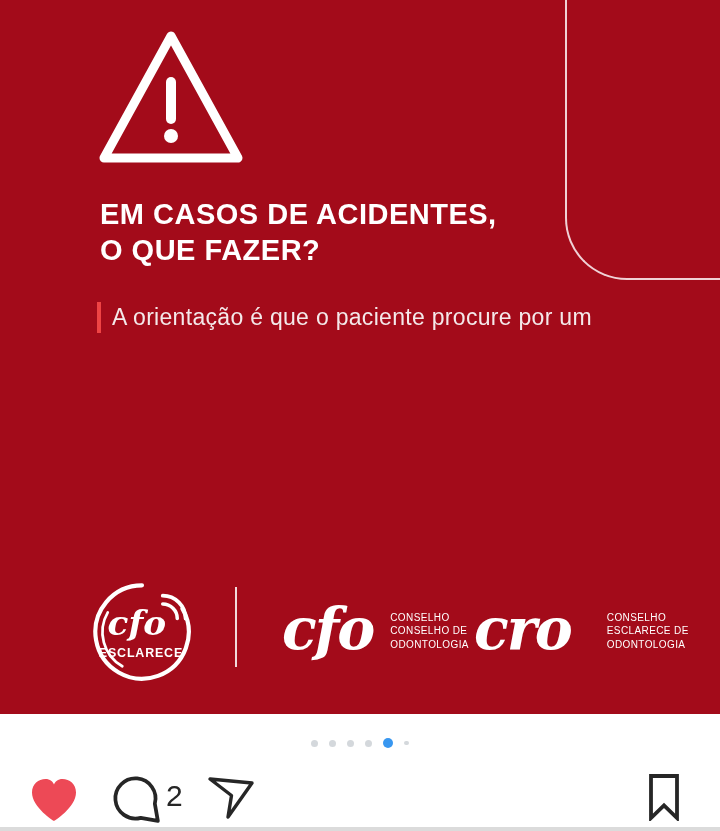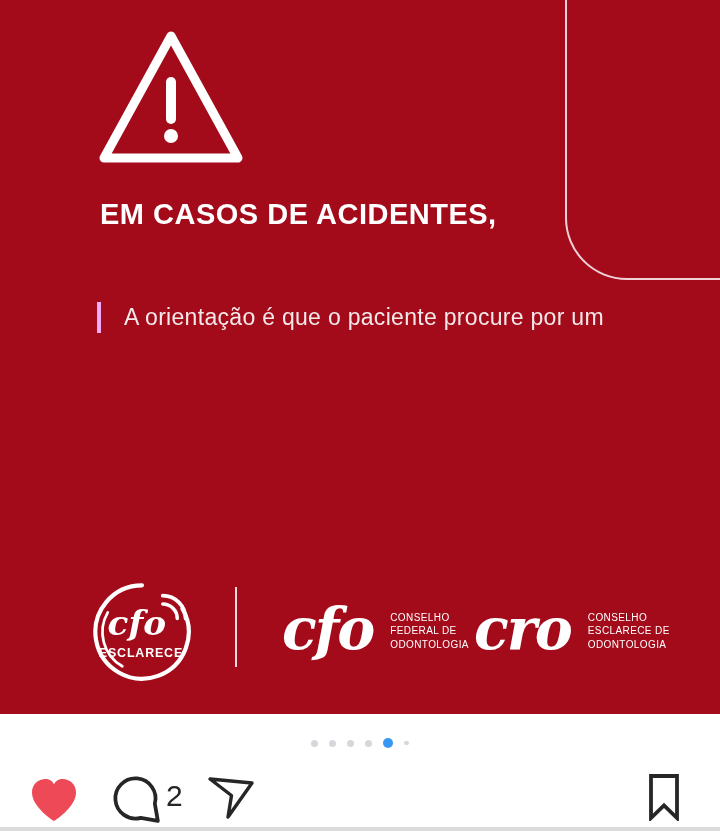--- a/index.html
+++ b/index.html
@@ -31,37 +31,37 @@
   }
   .warning-svg{position:absolute;left:95px;top:27px;}
   .heading{
     position:absolute;left:100px;top:196px;
     color:#ffffff;font-size:29px;font-weight:bold;
     line-height:36px;letter-spacing:.5px;
   }
   .heading span{display:block;}
   .quote{
     position:absolute;left:97px;top:302px;
-    border-left:4px solid #f0abfc;padding-left:23px;
+    border-left:4px solid #ef4444;padding-left:11px;
   }
   .quote span{
     display:block;color:var(--body-text);
     font-size:23px;line-height:31px;letter-spacing:.3px;font-weight:400;
   }
   
   .esclarece-svg{position:absolute;left:90px;top:575px;}
   .logo-divider{
     position:absolute;left:235px;top:587px;width:2px;height:80px;
     background:rgba(255,255,255,.85);
   }
   .brand-logo{
     position:absolute;top:599px;display:flex;align-items:center;color:#fff;
   }
   .brand-logo.federal{left:282px;}
-  .brand-logo.regional{left:474px;}
+  .brand-logo.regional{left:474px;gap:19px;}
   .brand-script{
     font-family:"DejaVu Serif",serif;font-style:italic;font-weight:bold;
     font-size:57px;line-height:60px;letter-spacing:-2px;
   }
   .brand-lines{margin-left:17px;margin-top:4px;}
   .brand-lines span{
     display:block;font-size:10px;line-height:13.5px;letter-spacing:.4px;
     font-weight:400;
   }
   
@@ -96,20 +96,21 @@
     <div class="corner-line"></div>
 
     <svg class="warning-svg" width="152" height="143" viewBox="0 0 152 143">
       <path d="M76 9 L143 131 L9 131 Z" fill="none" stroke="#ffffff" stroke-width="9" stroke-linejoin="round"></path>
       <line x1="76" y1="55" x2="76" y2="92" stroke="#ffffff" stroke-width="10" stroke-linecap="round"></line>
       <circle cx="76" cy="109" r="7" fill="#ffffff"></circle>
     </svg>
 
     <div class="heading">
       <span>EM CASOS DE ACIDENTES,</span>
+      <span>O QUE FAZER?</span>
     </div>
 
     <div class="quote">
       <span>A orientação é que o paciente procure por um</span>
     </div>
 
     <svg class="esclarece-svg" width="104" height="112" viewBox="0 0 100 108">
       <path d="M50 10 A45 45 0 1 0 89 32.5" fill="none" stroke="#ffffff" stroke-width="4" stroke-linecap="round"></path>
       <path d="M17 36 A38 38 0 0 0 31 88" fill="none" stroke="#ffffff" stroke-width="2.6" stroke-linecap="round"></path>
       <path d="M70 20 A22 22 0 0 1 92 42" fill="none" stroke="#ffffff" stroke-width="3.6" stroke-linecap="round"></path>
@@ -118,21 +119,21 @@
       <text x="45" y="58" text-anchor="middle" fill="#ffffff" font-family="DejaVu Serif, serif" font-style="italic" font-weight="bold" font-size="33">cfo</text>
       <text x="49" y="79" text-anchor="middle" fill="#ffffff" font-family="Liberation Sans, sans-serif" font-weight="bold" font-size="12" letter-spacing="0.8">ESCLARECE</text>
     </svg>
 
     <div class="logo-divider"></div>
 
     <div class="brand-logo federal">
       <span class="brand-script">cfo</span>
       <span class="brand-lines">
         <span>CONSELHO</span>
-        <span>FEDERAL DE</span>
+        <span>CONSELHO DE</span>
         <span>ODONTOLOGIA</span>
       </span>
     </div>
 
     <div class="brand-logo regional">
       <span class="brand-script">cro</span>
       <span class="brand-lines">
         <span>CONSELHO</span>
         <span>ESCLARECE DE</span>
         <span>ODONTOLOGIA</span>

